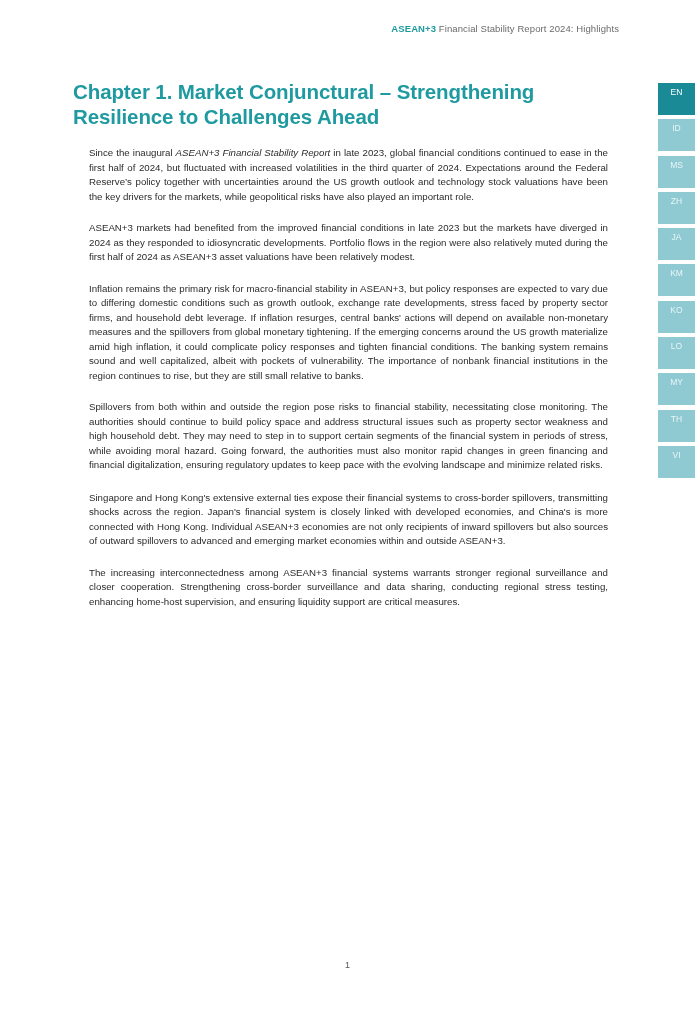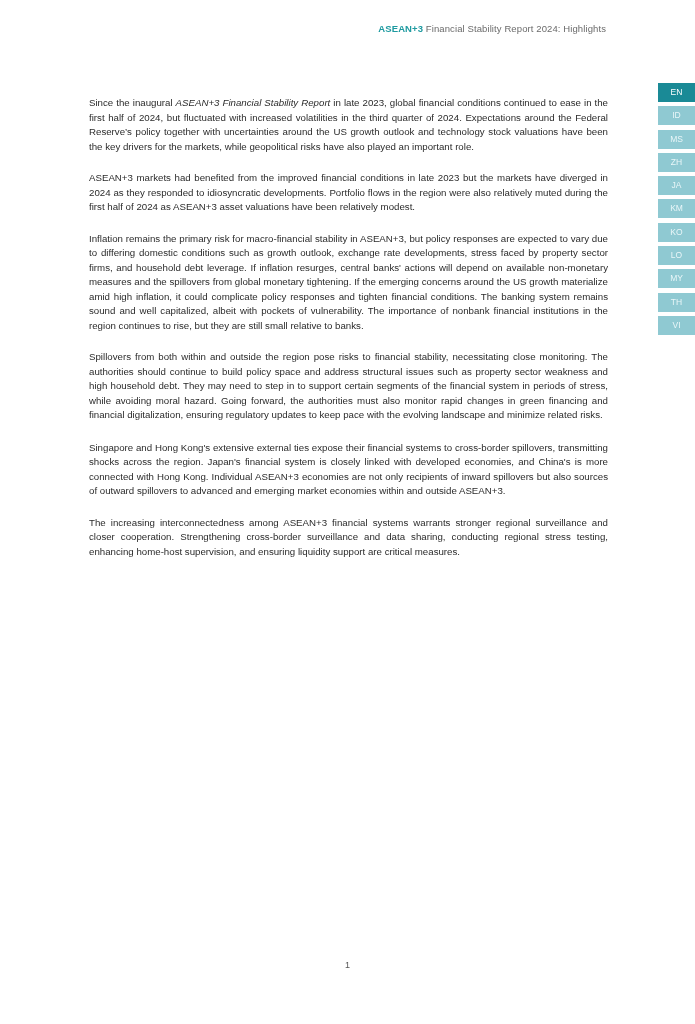--- a/index.html
+++ b/index.html
@@ -1,21 +1,21 @@
 <!DOCTYPE html>
 <html><head>
 <meta charset="utf-8">
 <style>
   html, body { margin:0; padding:0; }
   body { width:695px; height:1024px; background:#ffffff; position:relative; overflow:hidden;
          font-family:"Liberation Sans", sans-serif; color:#2b2b2b; }
-  .header { position:absolute; top:23px; right:89px; font-size:9.5px; color:#6b6b6b; letter-spacing:0.1px; }
+  .header { position:absolute; top:23px; right:76px; font-size:9.5px; color:#6b6b6b; letter-spacing:0.1px; }
   .header .brand { color:#1e9aa0; font-weight:bold; }
   .lang-tabs { position:absolute; left:658px; top:83px; width:37px; }
-  .lang-tab { height:19px; margin-bottom:4.3px; background:#8fc9d2; color:#e9f6f8; font-size:8.5px;
+  .lang-tab { height:32px; margin-bottom:4.3px; background:#8fc9d2; color:#e9f6f8; font-size:8.5px;
               text-align:center; line-height:19px; cursor:pointer; }
   .lang-tab.active { background:#1a8a96; color:#ffffff; }
   .content { position:absolute; left:73px; top:80px; width:551px; }
   h1 { margin:0; font-size:20.5px; line-height:24.5px; color:#1e9aa0; font-weight:bold; letter-spacing:-0.1px; }
   p { margin:16px; font-size:9.7px; line-height:14.5px; text-align:justify; color:#2b2b2b; }
   .sec1 h1 { margin-bottom:17px; }
   .sec1 p { margin-bottom:17px; }
   .sec2 { margin-top:18px; }
   .sec2 h1 { margin-bottom:17px; }
   .sec2 p { margin-bottom:17px; }
@@ -38,20 +38,21 @@
   <div class="lang-tab">KM</div>
   <div class="lang-tab">KO</div>
   <div class="lang-tab">LO</div>
   <div class="lang-tab">MY</div>
   <div class="lang-tab">TH</div>
   <div class="lang-tab">VI</div>
 </div>
 
 <div class="content">
   <section class="sec1">
+    <h1>Chapter 1. Market Conjunctural – Strengthening Resilience to Challenges Ahead</h1>
     <p><span>Since the inaugural </span><em>ASEAN+3 Financial Stability Report</em><span> in late 2023, global financial conditions continued to ease in the first half of 2024, but fluctuated with increased volatilities in the third quarter of 2024. Expectations around the Federal Reserve’s policy together with uncertainties around the US growth outlook and technology stock valuations have been the key drivers for the markets, while geopolitical risks have also played an important role.</span></p>
     <p>ASEAN+3 markets had benefited from the improved financial conditions in late 2023 but the markets have diverged in 2024 as they responded to idiosyncratic developments. Portfolio flows in the region were also relatively muted during the first half of 2024 as ASEAN+3 asset valuations have been relatively modest.</p>
     <p>Inflation remains the primary risk for macro-financial stability in ASEAN+3, but policy responses are expected to vary due to differing domestic conditions such as growth outlook, exchange rate developments, stress faced by property sector firms, and household debt leverage. If inflation resurges, central banks' actions will depend on available non-monetary measures and the spillovers from global monetary tightening. If the emerging concerns around the US growth materialize amid high inflation, it could complicate policy responses and tighten financial conditions. The banking system remains sound and well capitalized, albeit with pockets of vulnerability. The importance of nonbank financial institutions in the region continues to rise, but they are still small relative to banks.</p>
     <p>Spillovers from both within and outside the region pose risks to financial stability, necessitating close monitoring. The authorities should continue to build policy space and address structural issues such as property sector weakness and high household debt. They may need to step in to support certain segments of the financial system in periods of stress, while avoiding moral hazard. Going forward, the authorities must also monitor rapid changes in green financing and financial digitalization, ensuring regulatory updates to keep pace with the evolving landscape and minimize related risks.</p>
   </section>
 
   <section class="sec2">
     <p>Singapore and Hong Kong's extensive external ties expose their financial systems to cross-border spillovers, transmitting shocks across the region. Japan's financial system is closely linked with developed economies, and China's is more connected with Hong Kong. Individual ASEAN+3 economies are not only recipients of inward spillovers but also sources of outward spillovers to advanced and emerging market economies within and outside ASEAN+3.</p>
     <p>The increasing interconnectedness among ASEAN+3 financial systems warrants stronger regional surveillance and closer cooperation. Strengthening cross-border surveillance and data sharing, conducting regional stress testing, enhancing home-host supervision, and ensuring liquidity support are critical measures.</p>
   </section>

